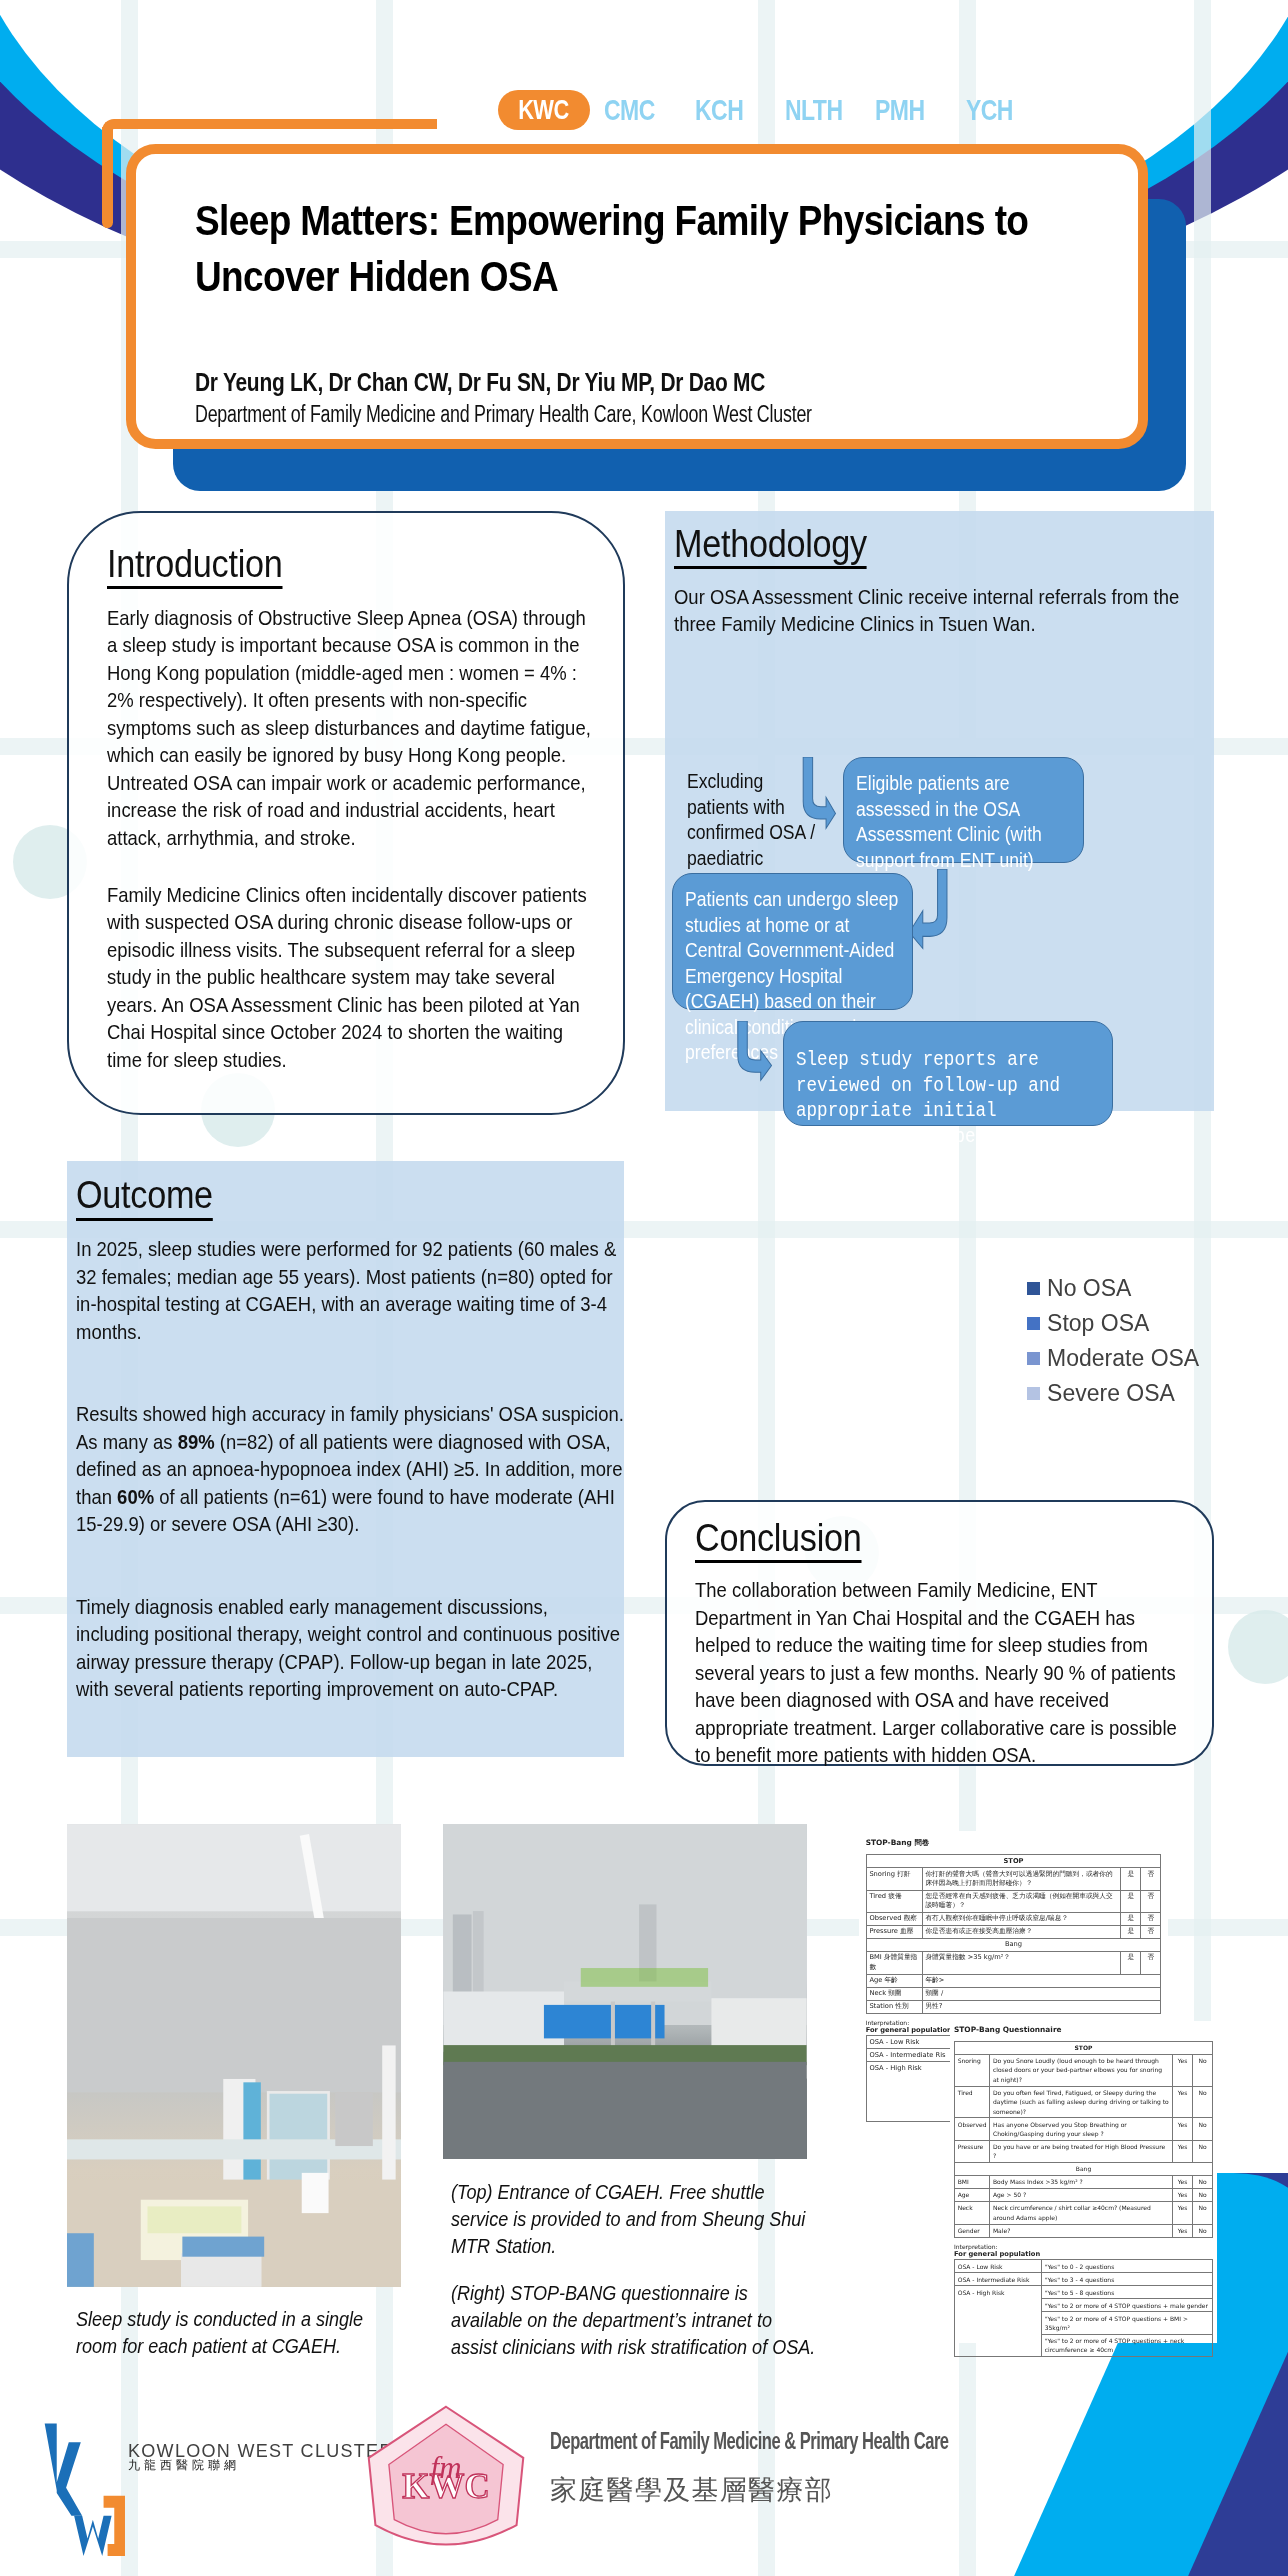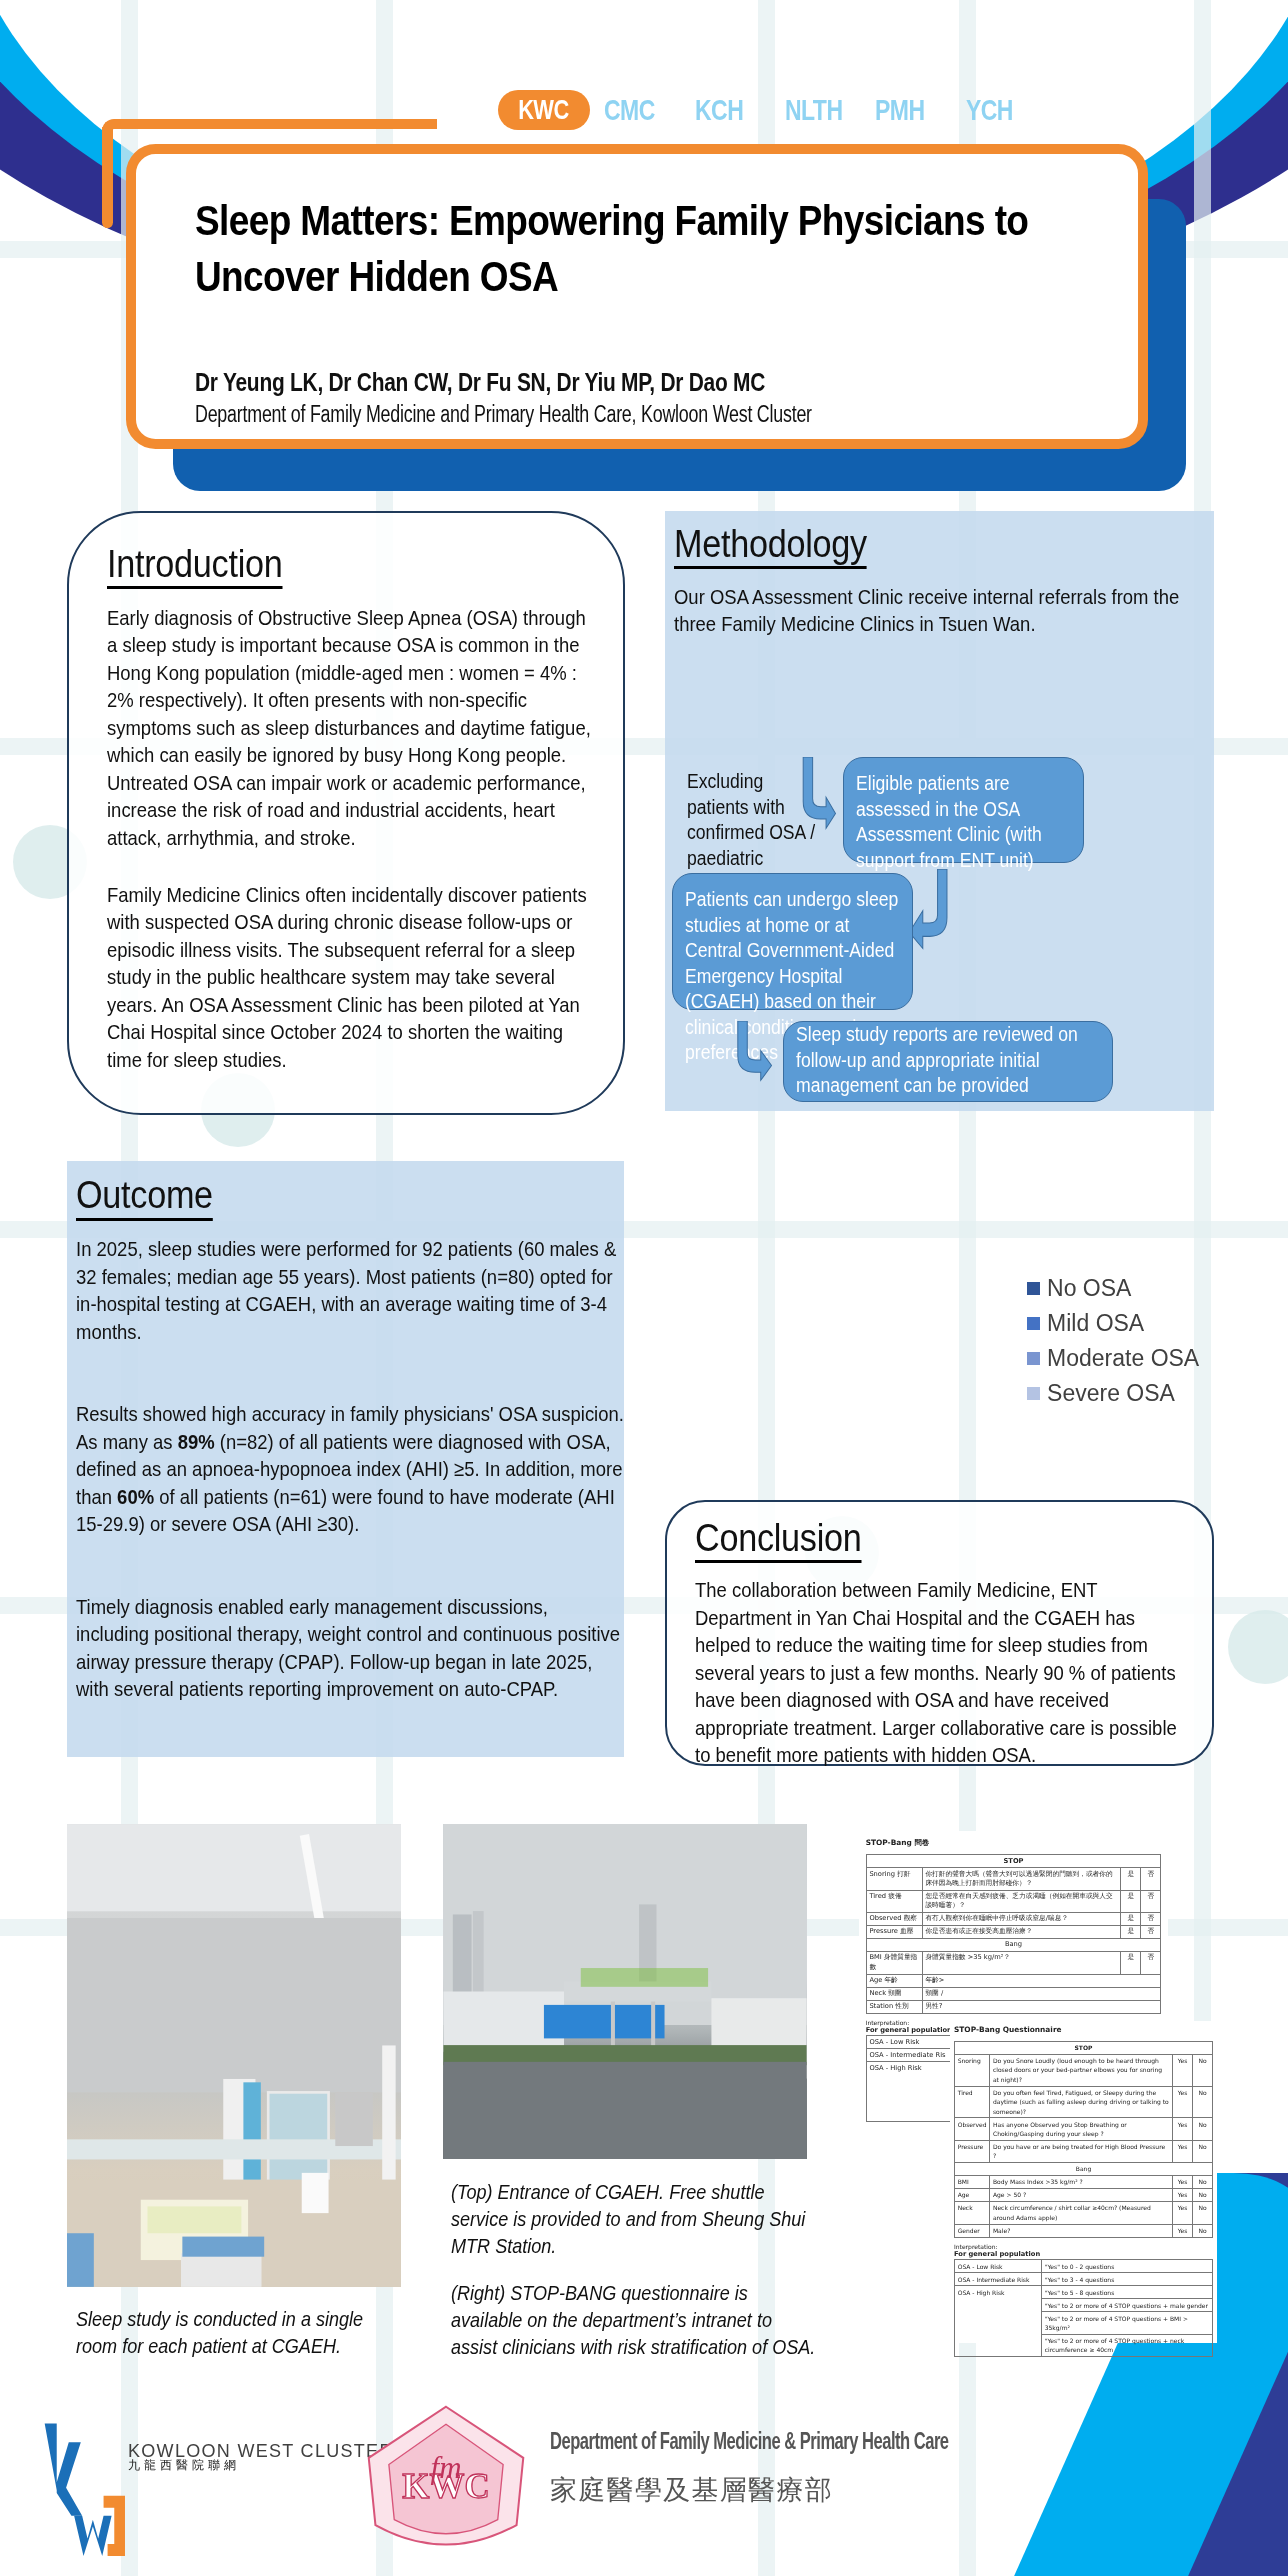--- a/index.html
+++ b/index.html
@@ -244,41 +244,41 @@
   </div>
   <svg class="arrow" style="left:243px;top:358px;" width="43" height="81" viewBox="0 0 64 120">
     <path d="M58 0 H44 V68 Q44 80 32 80 H22 V62 L2 94 L22 118 V100 H32 Q58 100 58 72 Z" fill="#5b9bd5" stroke="#3a6ea0" stroke-width="1.5"></path>
   </svg>
   <div class="flow-box" style="left:6.7px;top:362px;width:241px;height:137px;">
     <span>Patients can undergo sleep studies at home or at Central Government-Aided Emergency Hospital (CGAEH) based on their clinical conditions and preferences</span>
   </div>
   <svg class="arrow" style="left:70px;top:510px;" width="38" height="62" viewBox="0 0 56 92">
     <path d="M4 0 H18 V48 Q18 58 30 58 H38 V44 L54 66 L38 88 V76 H30 Q4 76 4 52 Z" fill="#5b9bd5" stroke="#3a6ea0" stroke-width="1.5"></path>
   </svg>
-  <div class="flow-box" style="left:118px;top:510px;width:330px;height:81px;padding-top:0;">
+  <div class="flow-box" style="left:118px;top:510px;width:330px;height:105px;padding-top:25px;font-family:Liberation Mono, monospace;">
     <span>Sleep study reports are reviewed on follow-up and appropriate initial management can be provided</span>
   </div>
 </div>
 
 <div class="section outcome">
   <h2>Outcome</h2>
   <p>In 2025, sleep studies were performed for 92 patients (60 males &amp; 32 females; median age 55 years). Most patients (n=80) opted for in-hospital testing at CGAEH, with an average waiting time of 3-4 months.</p>
   <p><span>Results showed high accuracy in family physicians' OSA suspicion. As many as </span><b>89%</b><span> (n=82) of all patients were diagnosed with OSA, defined as an apnoea-hypopnoea index (AHI) ≥5. In addition, more than </span><b>60%</b><span> of all patients (n=61) were found to have moderate (AHI 15-29.9) or severe OSA (AHI ≥30).</span></p>
   <p>Timely diagnosis enabled early management discussions, including positional therapy, weight control and continuous positive airway pressure therapy (CPAP). Follow-up began in late 2025, with several patients reporting improvement on auto-CPAP.</p>
 </div>
 
 <div class="section chart-area">
   <div class="legend">
     <div class="legend-item">
         <span class="legend-swatch" style="background:#2f5597"></span>
         <span>No OSA</span>
       </div>
     <div class="legend-item">
         <span class="legend-swatch" style="background:#4472c4"></span>
-        <span>Mild OSA</span>
+        <span>Stop OSA</span>
       </div>
     <div class="legend-item">
         <span class="legend-swatch" style="background:#7a95d0"></span>
         <span>Moderate OSA</span>
       </div>
     <div class="legend-item">
         <span class="legend-swatch" style="background:#b4c3e3"></span>
         <span>Severe OSA</span>
       </div>
   </div>

